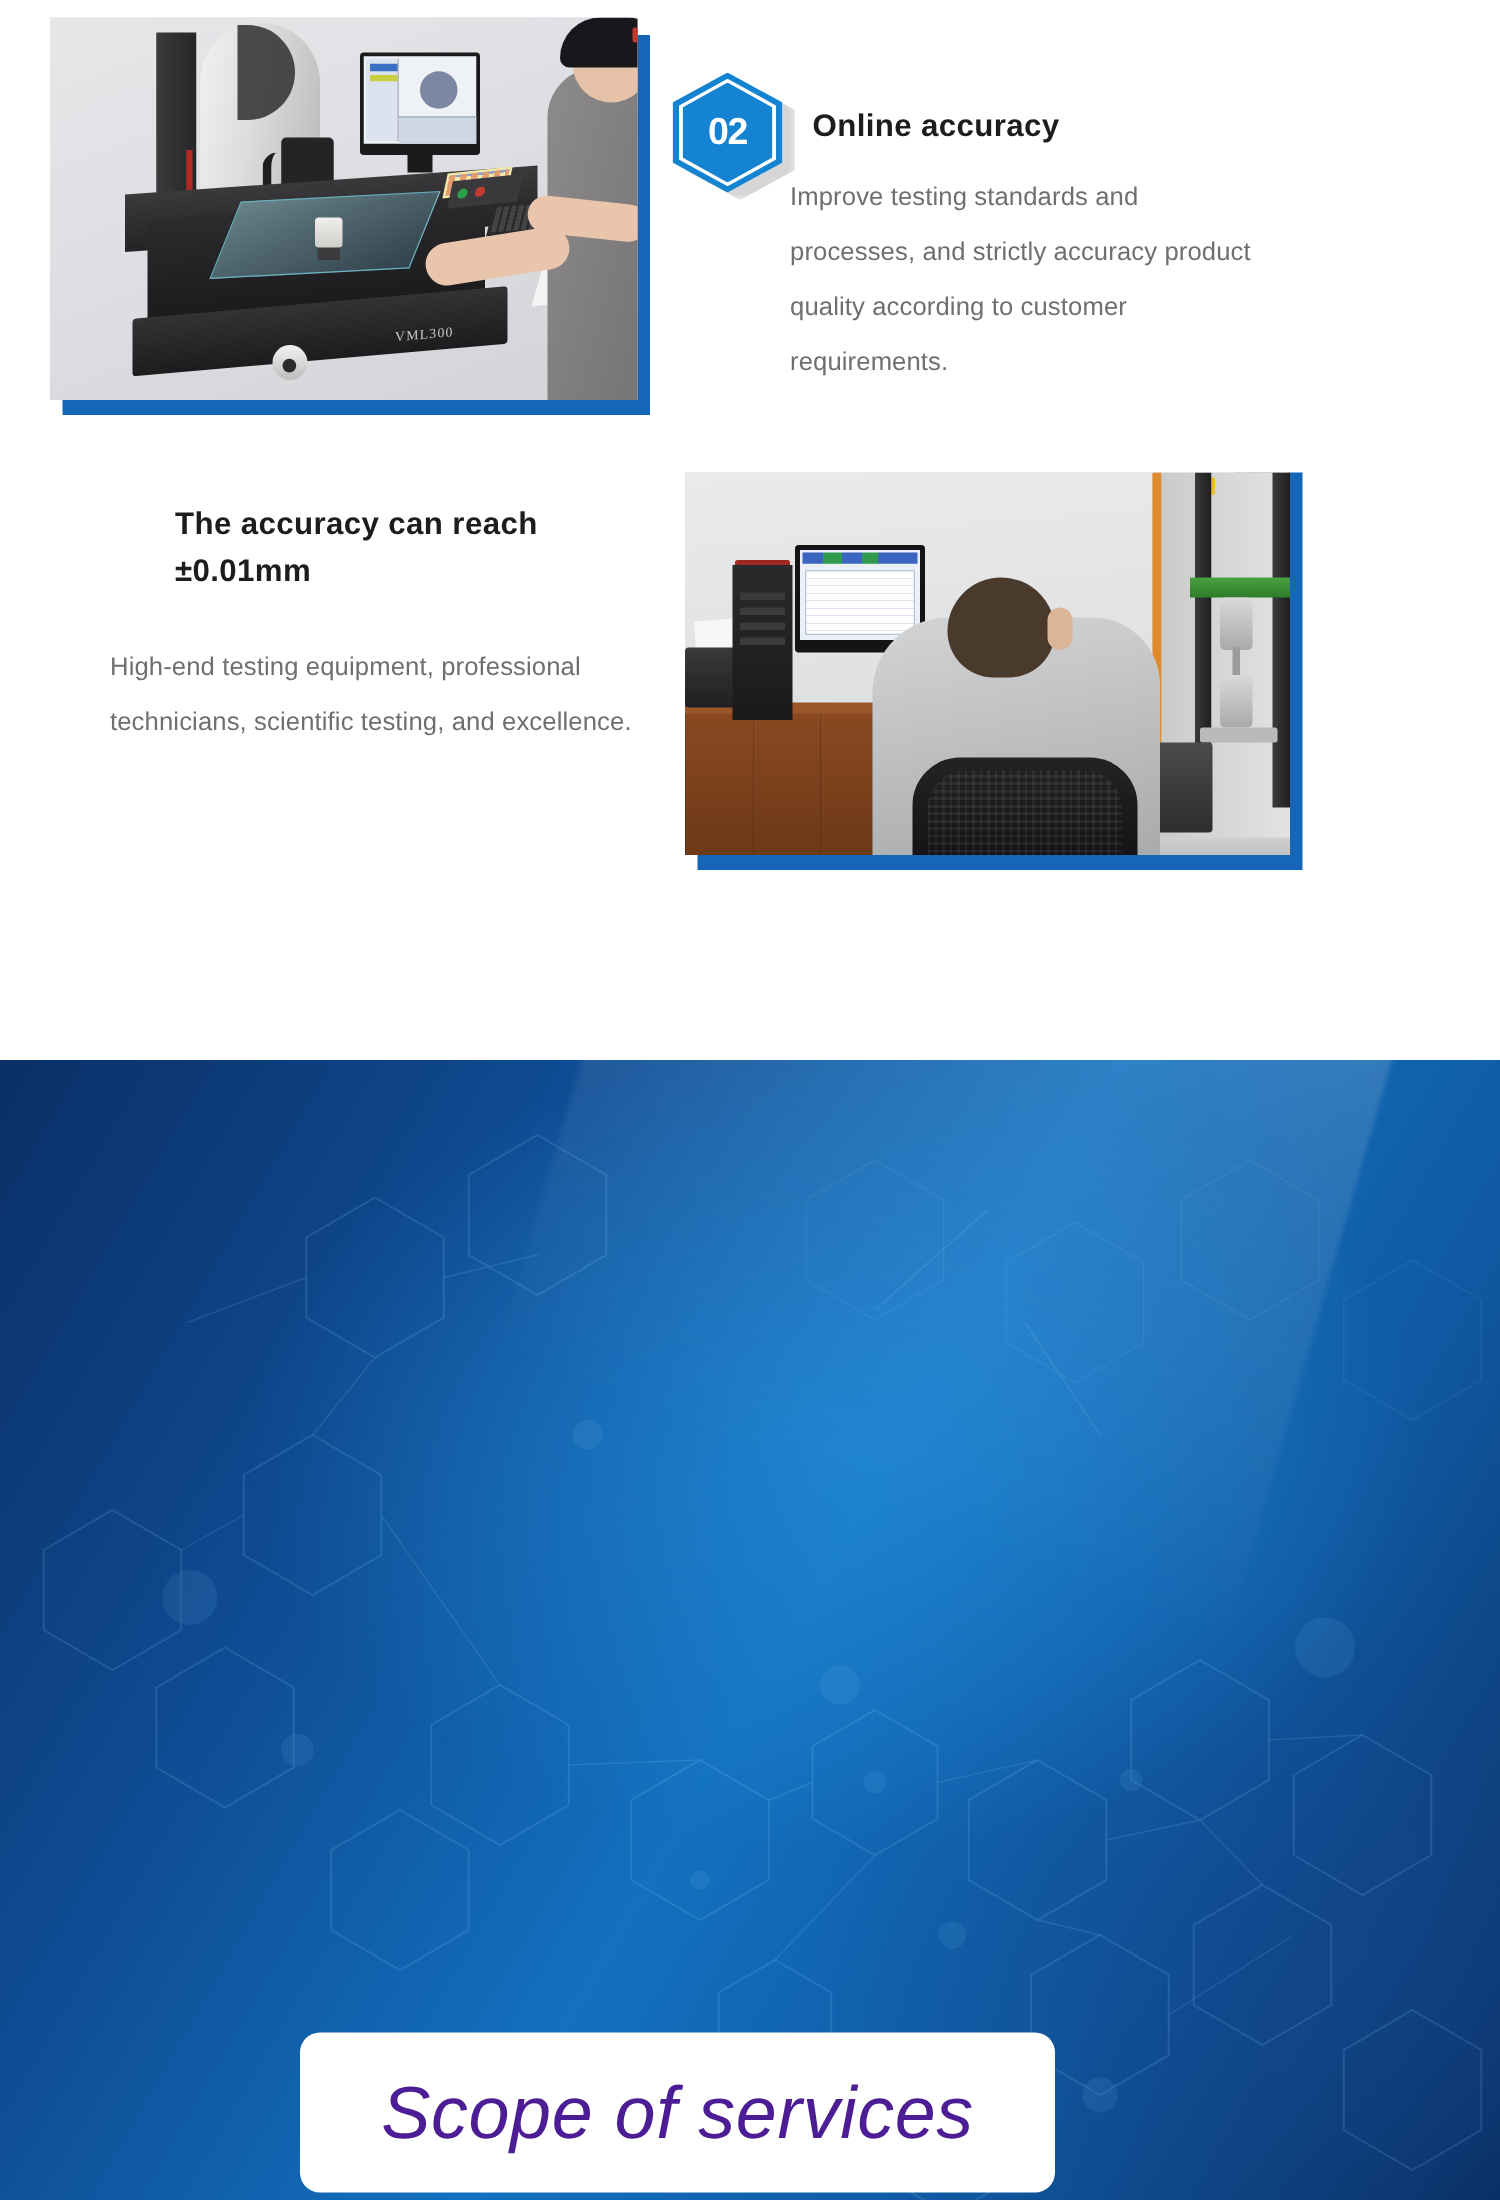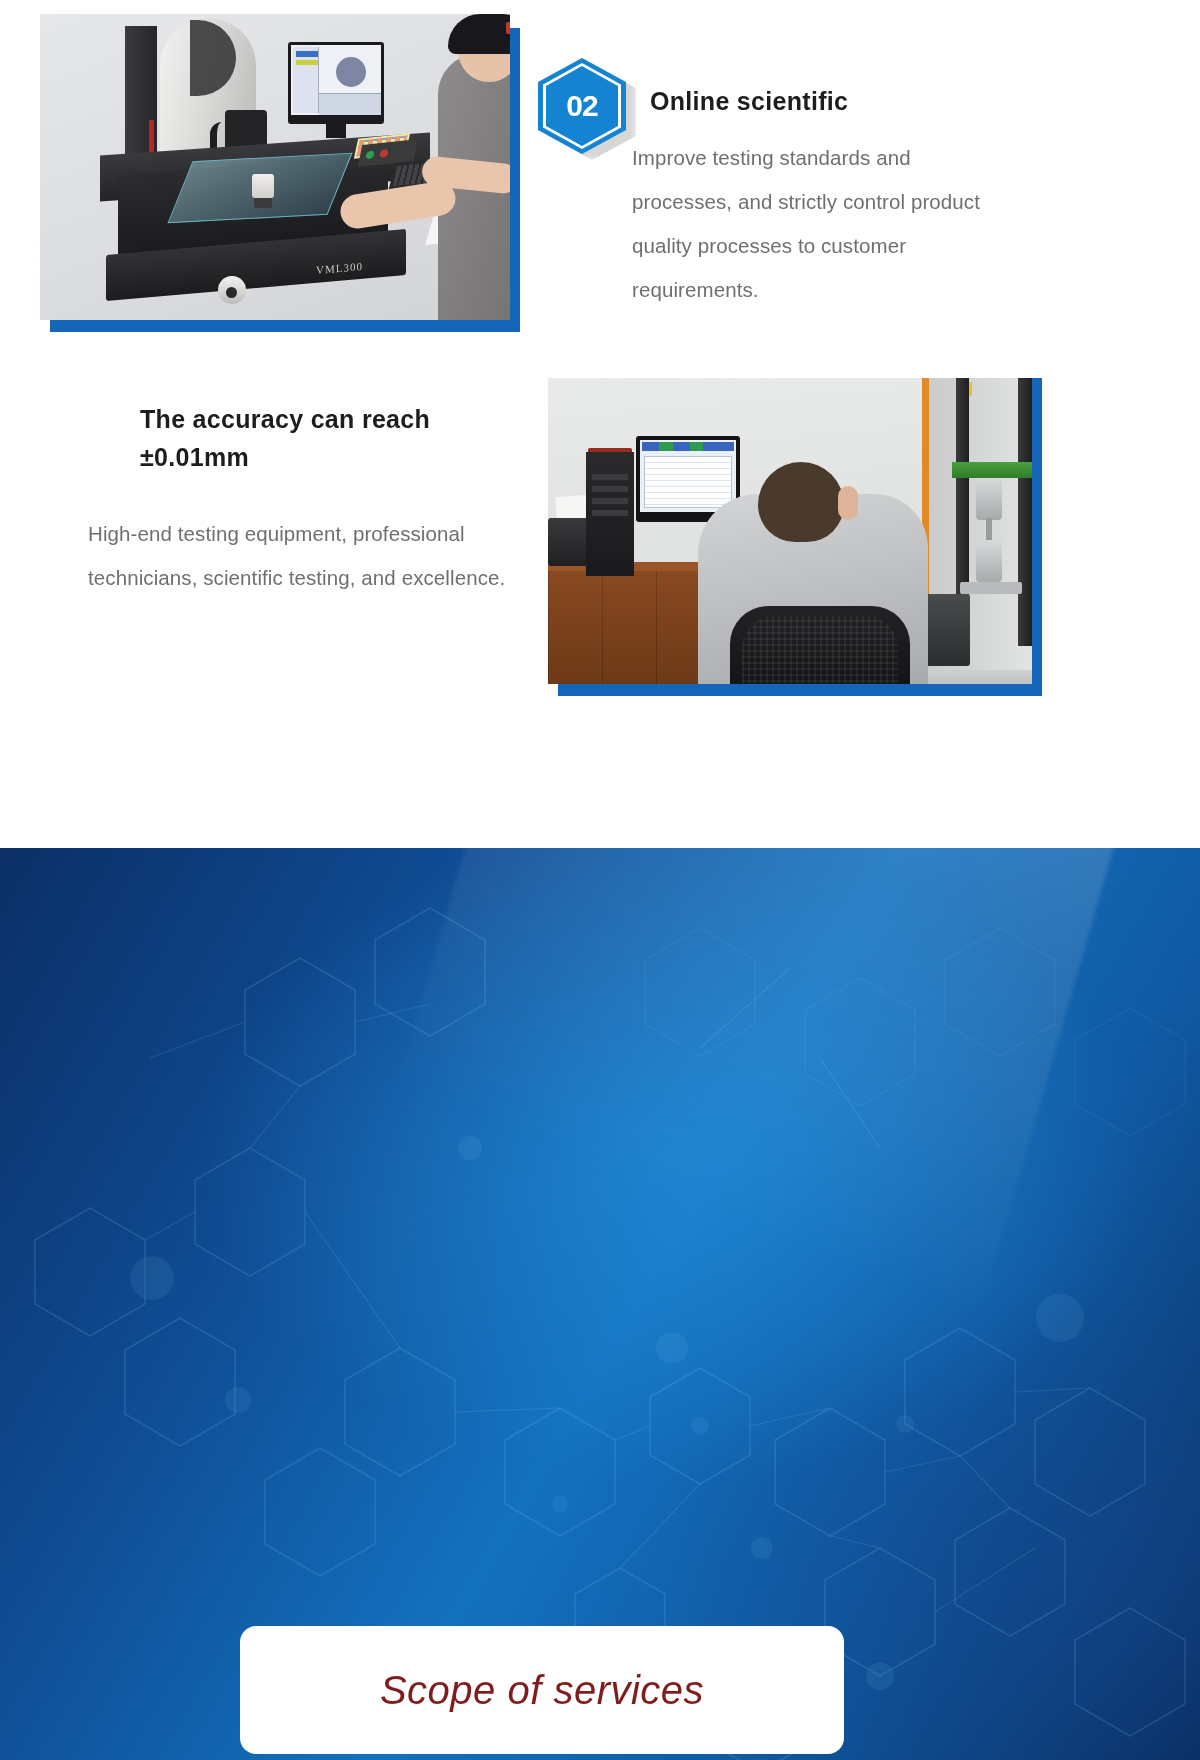--- a/index.html
+++ b/index.html
@@ -173,21 +173,21 @@
     transform:skewX(-16deg); filter:blur(2px);
   }
 
   
   .scope-card {
     position:absolute; left:240px; top:778px; width:604px; height:128px;
     background:#ffffff; border-radius:16px;
     display:flex; align-items:center; justify-content:center;
   }
   .scope-title {
-    font-size:40px; font-style:italic; color:#7f1d1d; font-weight:normal;
+    font-size:59px; font-style:italic; color:#4c1d95; font-weight:normal;
     letter-spacing:.5px; font-family:"Liberation Sans", sans-serif;
   }
 </style>
 </head>
 <body>
 
 <div class="page">
 
   <div class="top-section">
 
@@ -235,22 +235,22 @@
       </div>
     </div>
 
     <div class="hexbadge" id="feat03-badge">
       <div class="shadow"></div>
       <div class="outer"></div>
       <div class="inner"></div>
       <div class="inner2"></div>
       <div class="num">02</div>
     </div>
-    <div class="feat-title" id="feat03-title">Online scientific</div>
-    <div class="feat-body" id="feat03-body">Improve testing standards and processes, and strictly control product quality processes to customer requirements.</div>
+    <div class="feat-title" id="feat03-title">Online accuracy</div>
+    <div class="feat-body" id="feat03-body">Improve testing standards and processes, and strictly accuracy product quality according to customer requirements.</div>
 
     <div class="feat-title" id="feat04-title">The accuracy can reach ±0.01mm</div>
     <div class="feat-body" id="feat04-body">High-end testing equipment, professional technicians, scientific testing, and excellence.</div>
 
     <div class="photo-frame" id="photo2-frame">
       <div class="accent accent-bottom"></div>
       <div class="accent accent-rt"></div>
       <div class="photo" id="photo2">
         <div class="p2-wall"></div>
         <div class="p2-door"></div>

